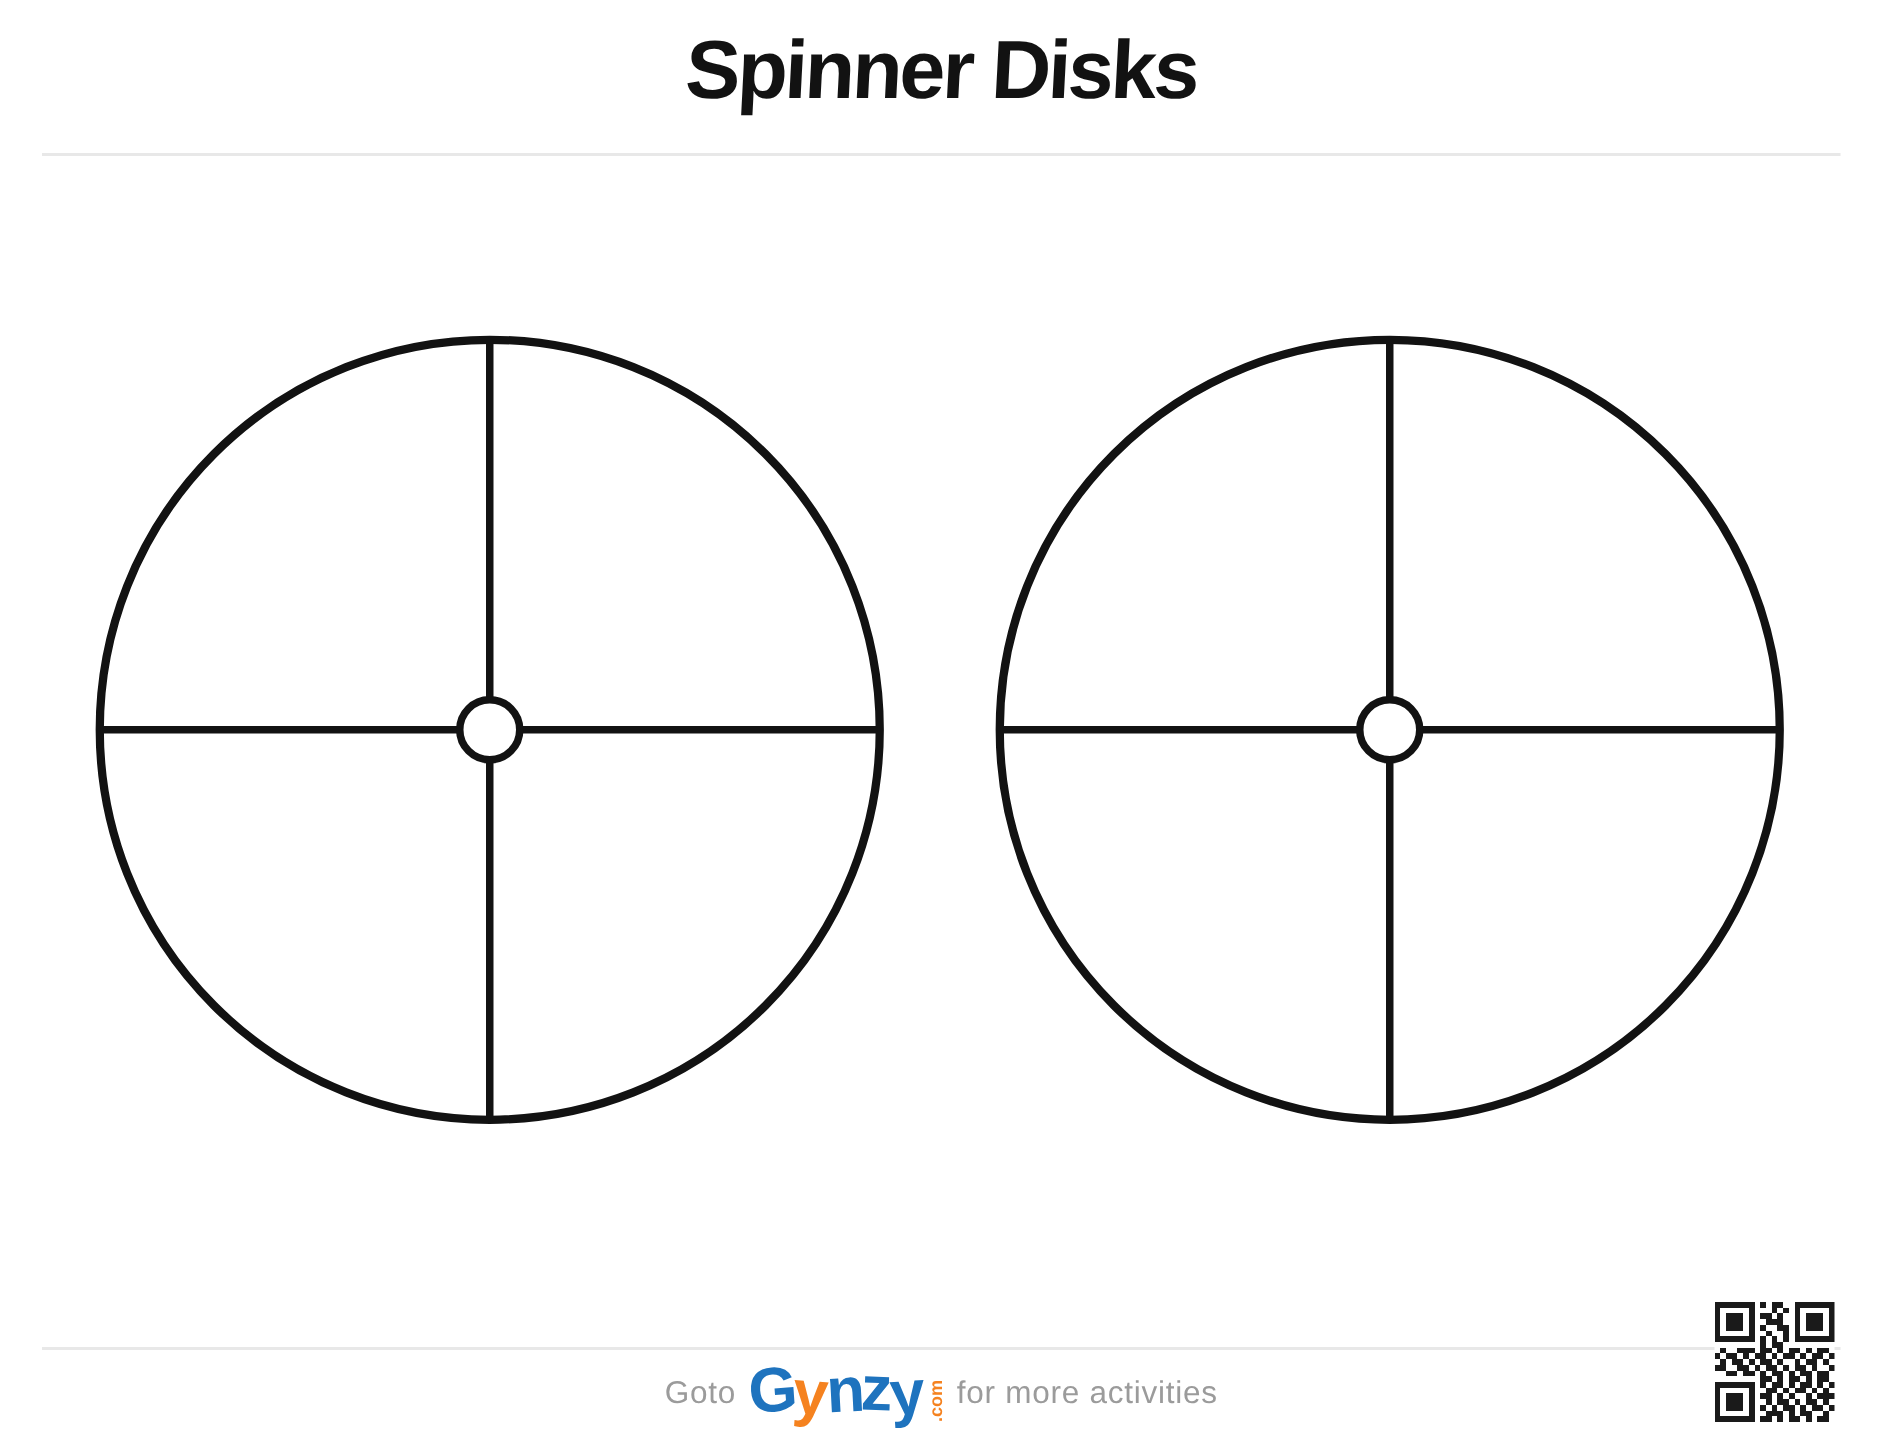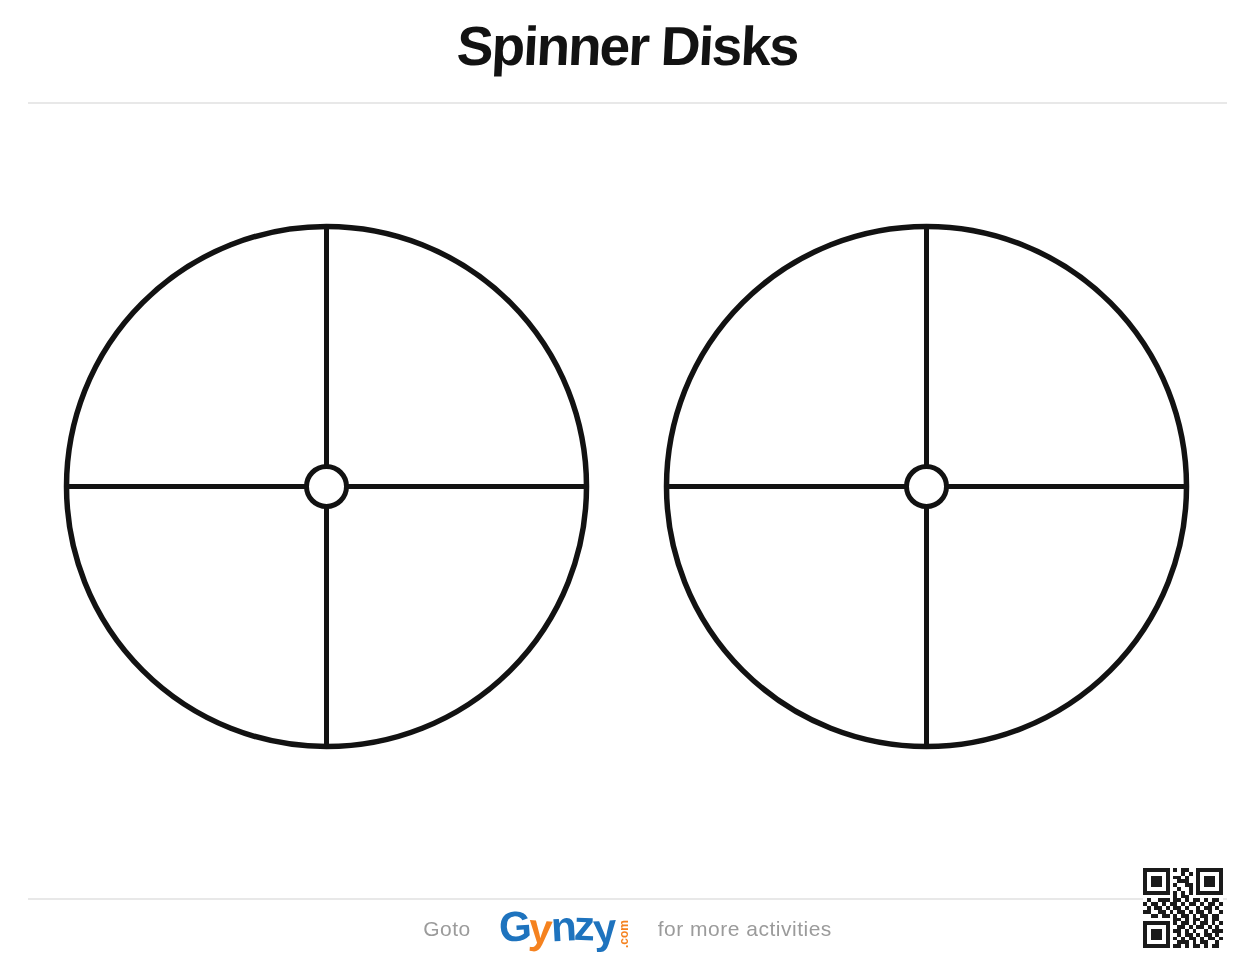--- a/index.html
+++ b/index.html
@@ -67,21 +67,21 @@
   
   .footer-line {
     position: absolute;
     top: 903px;
     left: 0;
     width: 100%;
     height: 52px;
     display: flex;
     align-items: center;
     justify-content: center;
-    gap: 28px;
+    gap: 8px;
   }
   .footer-gray {
     font-size: 21px;
     color: var(--footer-text, #9b9b9b);
     letter-spacing: 0.5px;
   }
   .gynzy-logo {
     display: inline-flex;
     align-items: flex-start;
     font-weight: 700;

